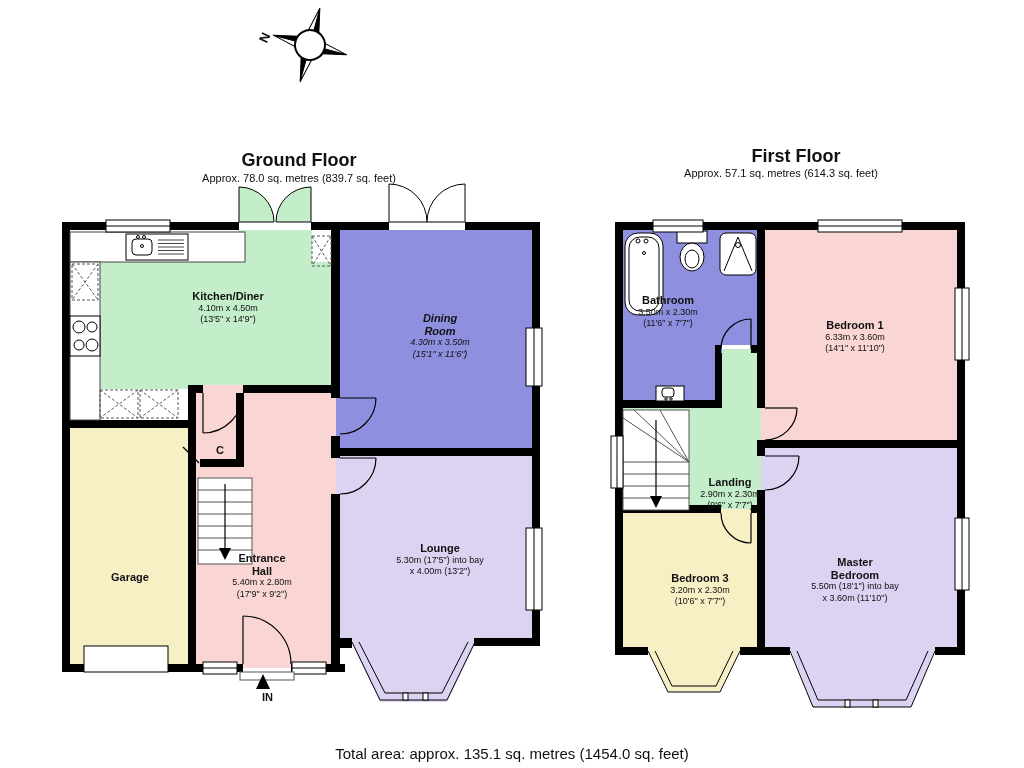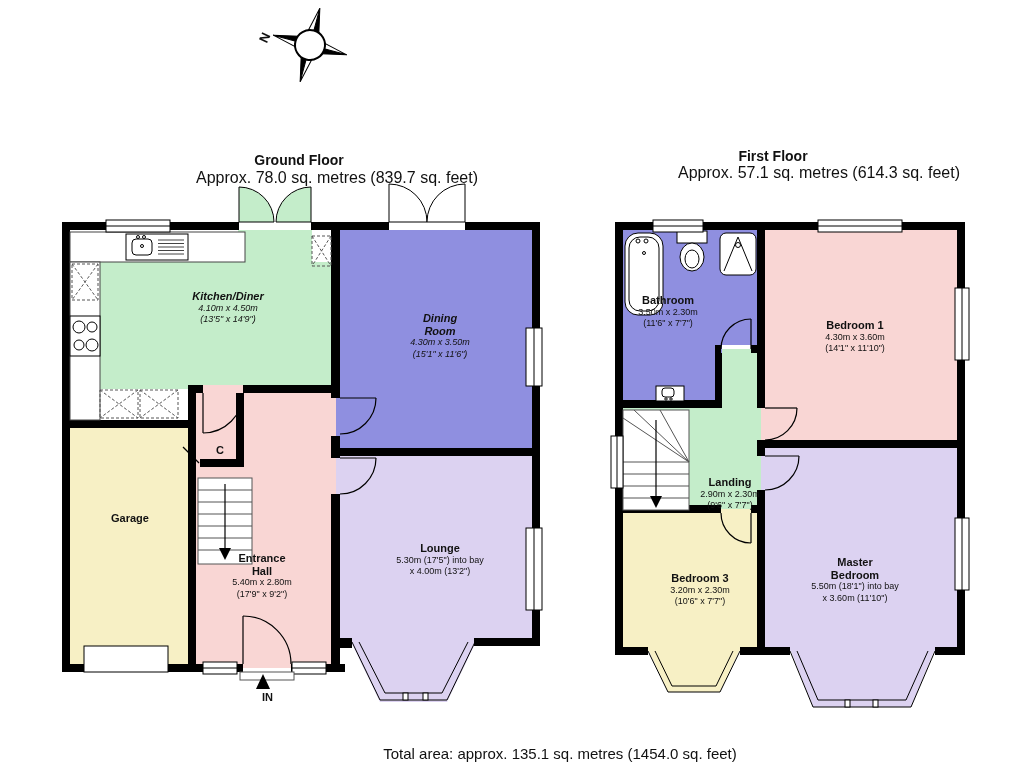--- a/index.html
+++ b/index.html
@@ -1,25 +1,25 @@
 <!DOCTYPE html>
 <html><head>
 <meta charset="utf-8">
 <style>
   html,body{margin:0;padding:0;background:#ffffff;}
   #canvas{position:relative;width:1024px;height:768px;background:#ffffff;overflow:hidden;
           font-family:"Liberation Sans",sans-serif;}
   #plan-svg{position:absolute;left:0;top:0;}
   .lbl{position:absolute;transform:translate(-50%,-50%);text-align:center;color:#111;}
-  .floor-title{font-size:14px;font-weight:bold;white-space:nowrap;}
-  .floor-subtitle{font-size:16px;white-space:nowrap;margin-left:38px;}
+  .floor-title{font-size:18px;font-weight:bold;white-space:nowrap;}
+  .floor-subtitle{font-size:11px;white-space:nowrap;}
   .room-name{font-size:11px;font-weight:bold;line-height:1.15;white-space:pre-line;}
   .room-dims{font-size:9px;line-height:1.25;white-space:pre-line;}
   .mini{font-size:11px;font-weight:bold;}
-  .total{font-size:15px;white-space:nowrap;margin-left:48px;}
+  .total{font-size:15px;white-space:nowrap;}
   .north{font-size:13px;font-weight:bold;transform:rotate(-65deg);}
 </style>
 </head>
 <body>
 
 <div id="canvas">
 
 <svg id="plan-svg" width="1024" height="768" viewBox="0 0 1024 768">
 
   <g transform="translate(310,45) rotate(15)">
@@ -297,24 +297,24 @@
       <rect x="873" y="700" width="5" height="7" fill="#fff"></rect>
     </g>
   </g>
 </svg>
 
 <div class="lbl north" style="left:260px;top:30px;">N</div>
 
 <div class="lbl floor-title" style="left:299px;top:160px;">Ground Floor</div>
 <div class="lbl floor-subtitle" style="left:299px;top:178px;">Approx. 78.0 sq. metres (839.7 sq. feet)</div>
 
-<div class="lbl floor-title" style="left:773px;top:156px;">First Floor</div>
+<div class="lbl floor-title" style="left:796px;top:156px;">First Floor</div>
 <div class="lbl floor-subtitle" style="left:781px;top:173px;">Approx. 57.1 sq. metres (614.3 sq. feet)</div>
 
-<div class="lbl" style="left:228px;top:308px;font-style:italic;">
+<div class="lbl" style="left:228px;top:308px;">
   <div class="room-name">Kitchen/Diner</div>
   <div class="room-dims">4.10m x 4.50m
 (13'5" x 14'9")</div>
 </div>
 <div class="lbl" style="left:440px;top:336px;font-style:italic;">
   <div class="room-name">Dining
 Room</div>
   <div class="room-dims">4.30m x 3.50m
 (15'1" x 11'6")</div>
 </div>
@@ -322,32 +322,32 @@
   <div class="room-name">Lounge</div>
   <div class="room-dims">5.30m (17'5") into bay
 x 4.00m (13'2")</div>
 </div>
 <div class="lbl" style="left:262px;top:576px;">
   <div class="room-name">Entrance
 Hall</div>
   <div class="room-dims">5.40m x 2.80m
 (17'9" x 9'2")</div>
 </div>
-<div class="lbl room-name" style="left:130px;top:518px;">Garage</div>
+<div class="lbl room-name" style="left:130px;top:577px;">Garage</div>
 <div class="lbl mini" style="left:220px;top:450px;">C</div>
 <div class="lbl mini" style="left:263px;top:697px;padding-left:9px;">IN</div>
 
 <div class="lbl" style="left:668px;top:312px;">
   <div class="room-name">Bathroom</div>
   <div class="room-dims">3.50m x 2.30m
 (11'6" x 7'7")</div>
 </div>
 <div class="lbl" style="left:855px;top:337px;">
   <div class="room-name">Bedroom 1</div>
-  <div class="room-dims">4.30m x 3.60m
+  <div class="room-dims">6.33m x 3.60m
 (14'1" x 11'10")</div>
 </div>
 <div class="lbl" style="left:730px;top:470px;margin-top:24px;">
   <div class="room-name">Landing</div>
   <div class="room-dims">2.90m x 2.30m
 (9'6" x 7'7")</div>
 </div>
 <div class="lbl" style="left:700px;top:590px;">
   <div class="room-name">Bedroom 3</div>
   <div class="room-dims">3.20m x 2.30m

